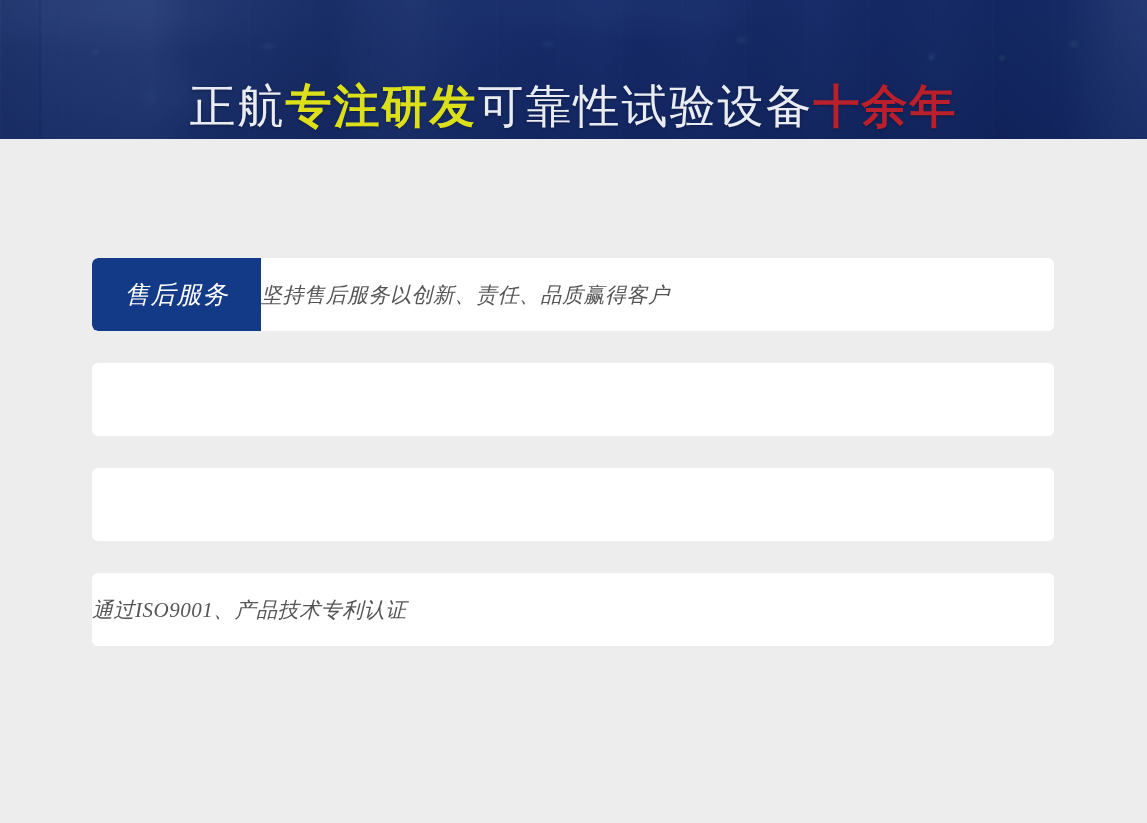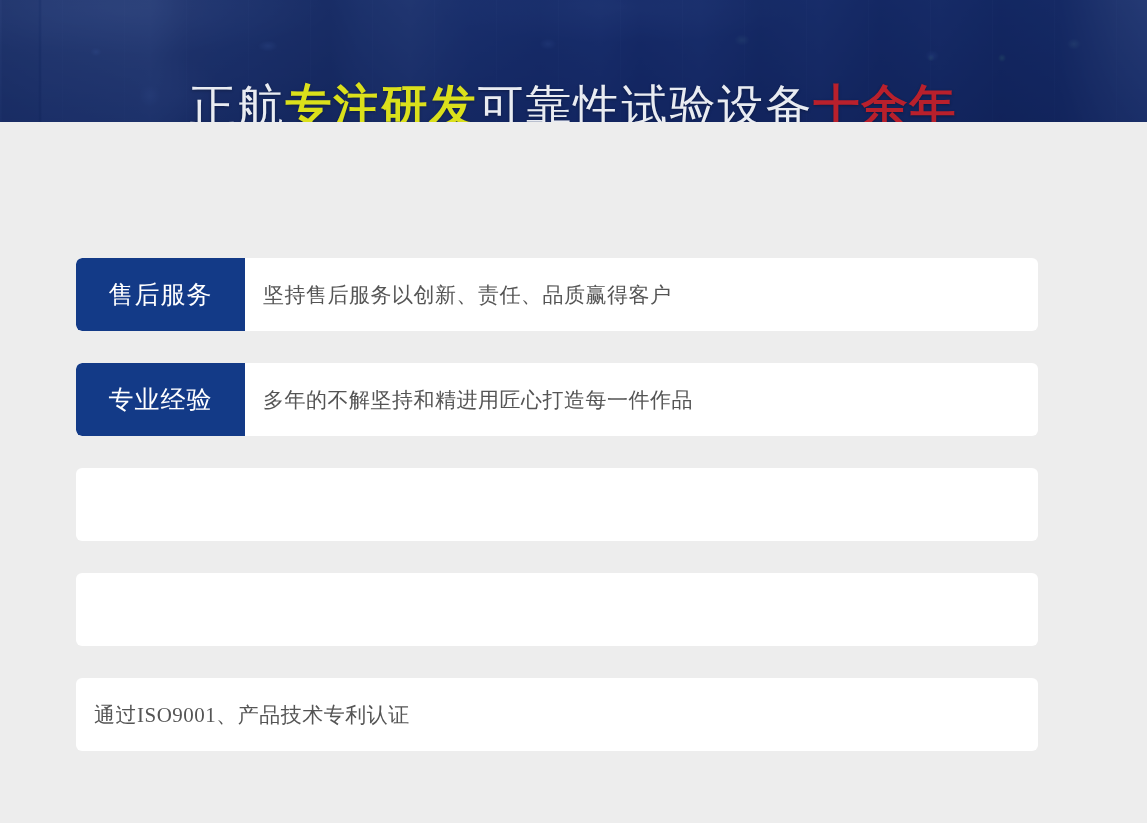--- a/index.html
+++ b/index.html
@@ -9,21 +9,21 @@
     width: 1147px; height: 823px;
     background: #ededed;
     font-family: "Liberation Serif", "DejaVu Serif", serif;
     overflow: hidden;
   }
 
   
   .hero {
     position: relative;
     width: 1147px;
-    height: 122px;
+    height: 139px;
     overflow: hidden;
     background: #1b3a77;
   }
   .hero-photo {
     position: absolute;
     inset: 0;
     
     background:
       
       radial-gradient(ellipse 300px 60px at 120px 12px, rgba(255,255,255,.14), rgba(255,255,255,0) 70%),
@@ -90,23 +90,24 @@
     font-weight: 700;
   }
   .hero-title .hl-red {
     color: #b9202c;
     font-weight: 700;
   }
 
   
   .feature-list {
     position: absolute;
-    left: 76px;
+    left: 92px;
     top: 258px;
     width: 962px;
+    font-style: italic;
   }
   .feature-row {
     position: relative;
     display: flex;
     align-items: stretch;
     height: 73px;
     margin-bottom: 32px;
     background: #ffffff;
     border-radius: 6px;
     overflow: hidden;
@@ -119,21 +120,20 @@
     align-items: center;
     justify-content: center;
     font-size: 25px;
     letter-spacing: 1px;
     border-radius: 6px 0 0 6px;
   }
   .feature-text {
     flex: 1 1 auto;
     display: flex;
     align-items: center;
-    padding-left: 18px;
     padding-right: 20px;
     font-size: 21px;
     color: #555555;
     letter-spacing: .5px;
     white-space: nowrap;
   }
 </style>
 </head>
 <body>
 
@@ -146,24 +146,20 @@
   <h1 class="hero-title"><span>正航</span><span class="hl-yellow">专注研发</span><span>可靠性试验设备</span><span class="hl-red">十余年</span></h1>
 </div>
 
 <div class="feature-list">
 
   <div class="feature-row">
     <div class="feature-tag">售后服务</div>
     <div class="feature-text">坚持售后服务以创新、责任、品质赢得客户</div>
   </div>
 
-  <div class="feature-row">
-    <div class="feature-tag">专业经验</div>
-    <div class="feature-text">多年的不解坚持和精进用匠心打造每一件作品</div>
-  </div>
 
   <div class="feature-row">
   </div>
 
   <div class="feature-row">
   </div>
 
   <div class="feature-row">
     <div class="feature-text">通过ISO9001、产品技术专利认证</div>
   </div>

